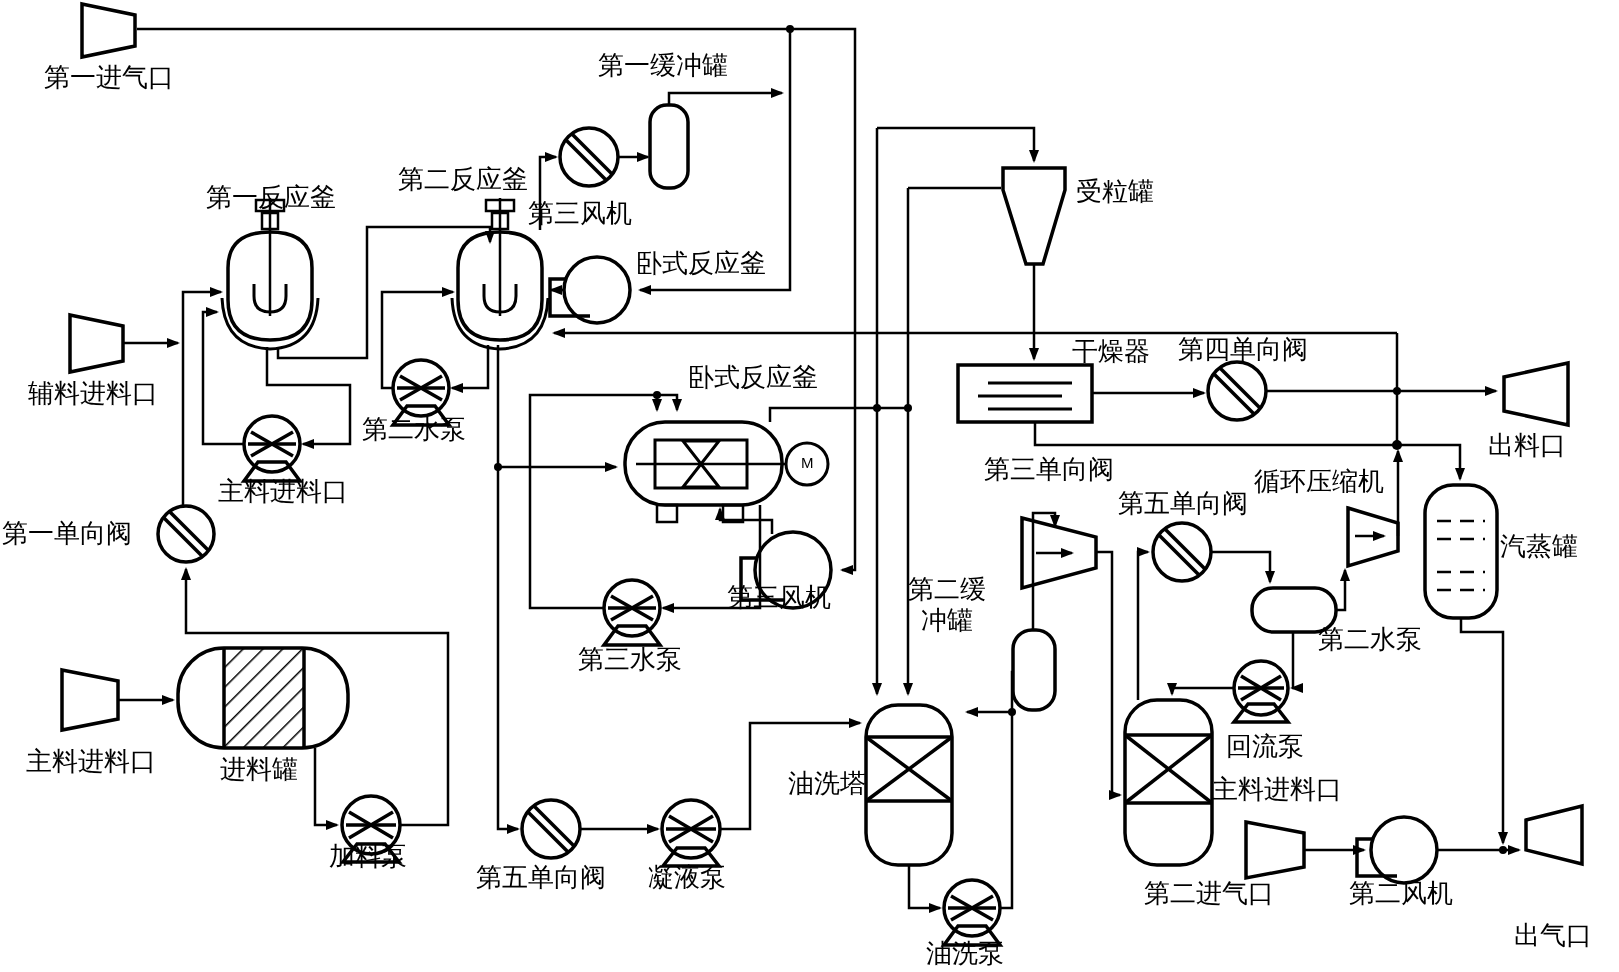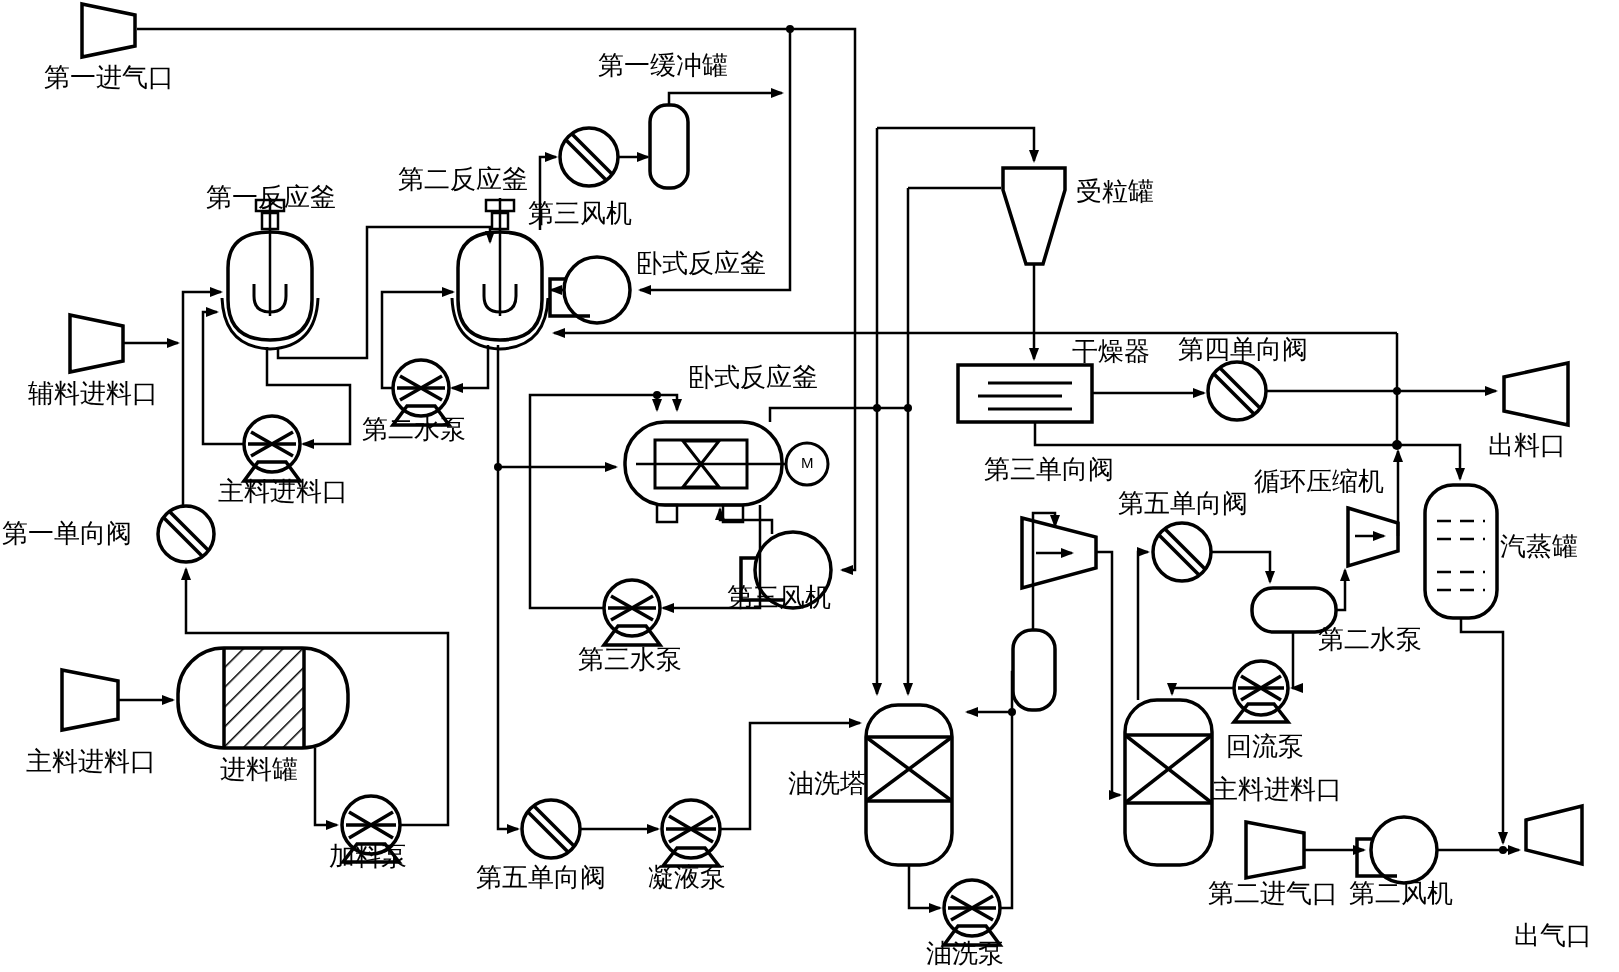--- a/index.html
+++ b/index.html
@@ -290,26 +290,27 @@
 <div class="lbl" style="left:2px;top:518px">第一单向阀</div>
 <div class="lbl" style="left:688px;top:362px">卧式反应釜</div>
 <div class="lbl" style="left:727px;top:582px">第三风机</div>
 <div class="lbl" style="left:578px;top:644px">第三水泵</div>
 <div class="lbl" style="left:984px;top:454px">第三单向阀</div>
 <div class="lbl" style="left:1118px;top:488px">第五单向阀</div>
 <div class="lbl" style="left:1254px;top:466px">循环压缩机</div>
 <div class="lbl" style="left:1500px;top:531px">汽蒸罐</div>
 <div class="lbl" style="left:1318px;top:624px">第二水泵</div>
 <div class="lbl" style="left:1226px;top:731px">回流泵</div>
+<div class="lbl wrap" style="left:896px;top:574px;width:102px">第二缓冲罐</div>
 <div class="lbl" style="left:26px;top:746px">主料进料口</div>
 <div class="lbl" style="left:220px;top:754px">进料罐</div>
 <div class="lbl" style="left:329px;top:841px">加料泵</div>
 <div class="lbl" style="left:476px;top:862px">第五单向阀</div>
 <div class="lbl" style="left:648px;top:862px">凝液泵</div>
 <div class="lbl" style="left:788px;top:768px">油洗塔</div>
 <div class="lbl" style="left:926px;top:938px">油洗泵</div>
 <div class="lbl" style="left:1212px;top:774px">主料进料口</div>
-<div class="lbl" style="left:1208px;top:878px">第二进气口</div>
+<div class="lbl" style="left:1144px;top:878px">第二进气口</div>
 <div class="lbl" style="left:1349px;top:878px">第二风机</div>
 <div class="lbl" style="left:1514px;top:920px">出气口</div>
 <div class="mlbl" style="left:801px;top:454px">M</div>
 
 </div>
 
 </body></html>

